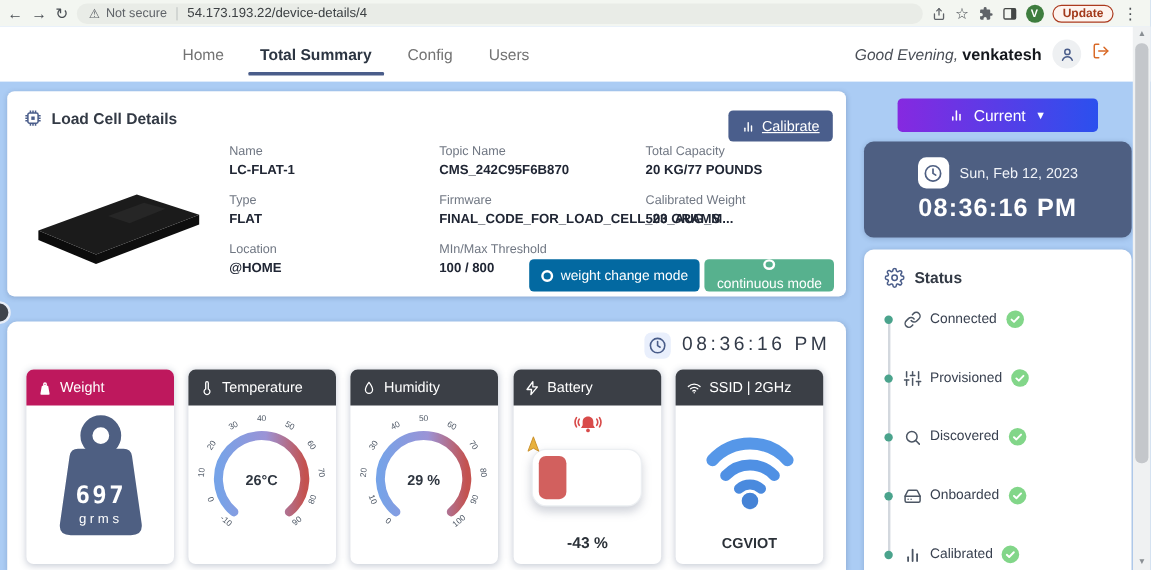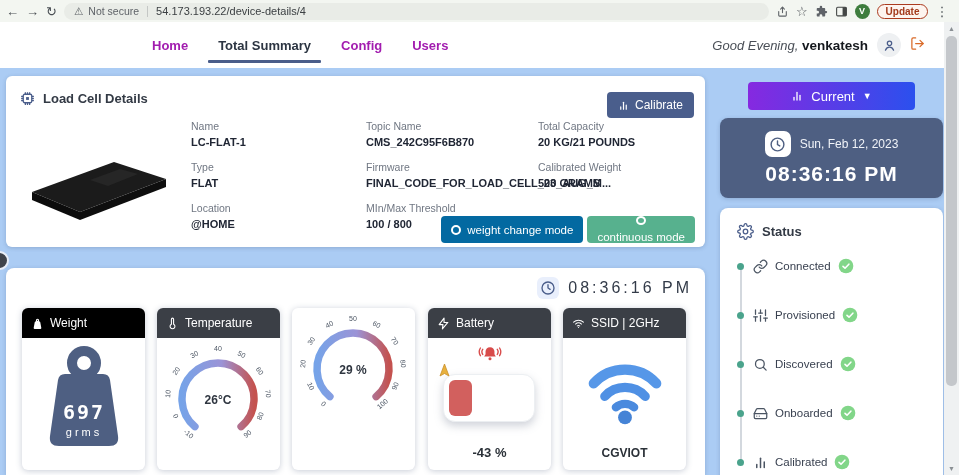--- a/index.html
+++ b/index.html
@@ -16,40 +16,40 @@
   #urlbar .sep { width:1px; height:11px; background:#c4c7c5; margin:0 3px; }
   #urlbar .url { color:#3c4043; font-size:11px; }
   #chrome-avatar { width:15px; height:15px; border-radius:50%; background:#3e7d3e; color:#fff;
                    font-size:9px; font-weight:bold; display:flex; align-items:center; justify-content:center; }
   #update-pill { border:1.5px solid #ab3a1e; color:#a33a1c; background:#fdf4ef; border-radius:9px;
                  font-size:10px; font-weight:bold; padding:1px 8px; }
 
   
   #pagehead { position:absolute; left:0; top:22px; width:959px; height:46px; background:#fff; }
   #mainnav { position:absolute; left:150px; top:0; height:46px; display:flex; gap:26px; align-items:center; }
-  .nav-item { font-size:13px; color:#a21caf; position:relative; padding:4px 2px; cursor:pointer;font-weight:bold; }
+  .nav-item { font-size:13px; color:#737373; position:relative; padding:4px 2px; cursor:pointer; }
   .nav-item.active { color:#2c3542; font-weight:bold; }
   .nav-item.active::after { content:""; position:absolute; left:-8px; right:-8px; bottom:-6px;
                             height:3px; background:#4a5d8a; border-radius:1px; }
   #greeting { position:absolute; right:34px; top:0; height:46px; display:flex; gap:9px; align-items:center; }
   #greet-text { font-size:13px; font-style:italic; color:#4a4f57; }
   #greet-user { font-size:13.5px; font-weight:bold; color:#15181d; font-style:normal; }
   #person-badge { width:24px; height:24px; border-radius:50%; background:#eef0f2; display:flex;
                   align-items:center; justify-content:center; }
   #person-badge svg, #logout svg { width:15px; height:15px; }
 
   
   .panel { position:absolute; background:#fff; box-shadow:0 1px 4px rgba(40,60,100,.22); }
   #loadcell { left:6px; top:76px; width:699px; height:171px; border-radius:6px; }
   #lc-title { position:absolute; left:13px; top:14px; display:flex; gap:7px; align-items:center;
               font-size:13px; font-weight:bold; color:#333a45; }
   #lc-title svg { width:17px; height:17px; }
   #calibrate-btn { position:absolute; right:11px; top:16px; height:26px; background:#4a5e8c; color:#fff;
                    border:none; border-radius:4px; font-size:12px; display:flex; gap:6px; align-items:center;
-                   padding:0 11px; font-family:inherit; cursor:pointer; }
+                   padding:0 11px; font-family:inherit; cursor:pointer;text-decoration:underline; }
   #calibrate-btn svg { width:11px; height:11px; }
   #device-img { position:absolute; left:14px; top:40px; }
   .fcol { position:absolute; top:44px; }
   .field { margin-bottom:13px; }
   .flabel { font-size:10.5px; color:#707783; margin-bottom:4px; }
   .fvalue { font-size:11px; font-weight:bold; color:#202634; }
   #modebtns { position:absolute; right:10px; bottom:4px; display:flex; gap:4px; }
   .modebtn { height:27px; border:none; border-radius:4px; color:#fff; font-size:11.5px; font-family:inherit;
              display:flex; gap:6px; align-items:center; padding:0 10px; cursor:pointer; }
   .modebtn .oicn { width:10px; height:10px; border:2px solid #fff; border-radius:50%; display:inline-block; }
@@ -62,21 +62,21 @@
   #clockrow .cicon svg { width:16px; height:16px; }
   #clockrow .ctime { font-size:16px; letter-spacing:3px; color:#333b49; font-weight:500; }
 
   
   .mcard { position:absolute; top:40px; width:123px; height:162px; background:#fff; border-radius:6px;
            box-shadow:0 1px 6px rgba(70,85,120,.3); }
   .mhead { height:30px; border-radius:6px 6px 0 0; display:flex; align-items:center; gap:6px;
            padding:0 9px; color:#fff; font-size:12px; cursor:pointer; }
   .mhead svg { width:13px; height:13px; flex:0 0 auto; }
   .mhead.dark { background:#3b3f46; }
-  .mhead.purple { background:#000000; }
+  .mhead.purple { background:#be185d; }
   .mbody { position:relative; height:132px; }
   .gaugebox { position:absolute; left:2px; top:4px; }
   .gtick { font-size:7px; fill:#4b5563; text-anchor:middle; }
   .gval  { font-size:12px; fill:#2f3640; text-anchor:middle; font-weight:bold; }
   #bat-bell { position:absolute; left:50%; top:5px; transform:translateX(-50%); width:24px; height:22px; }
   #bat-shell { position:absolute; left:15px; top:36px; width:92px; height:48px; background:#fff;
                border:1px solid #eceff2; border-radius:12px; box-shadow:0 4px 8px rgba(120,130,150,.35); }
   #bat-fill { position:absolute; left:5px; top:5px; width:23px; height:36px; background:#d2605e; border-radius:6px; }
   #bat-warn { position:absolute; left:-7px; top:-12px; width:15px; height:17px; }
   .mvalue { position:absolute; left:0; right:0; bottom:10px; text-align:center; font-size:13px;
@@ -230,21 +230,21 @@
           <div class="fvalue">FINAL_CODE_FOR_LOAD_CELL_23_AUG_M...</div>
         </div>
       <div class="field">
           <div class="flabel">MIn/Max Threshold</div>
           <div class="fvalue">100 / 800</div>
         </div>
     </div>
     <div class="fcol" style="left:532px;">
       <div class="field">
           <div class="flabel">Total Capacity</div>
-          <div class="fvalue">20 KG/21 POUNDS</div>
+          <div class="fvalue">20 KG/77 POUNDS</div>
         </div>
       <div class="field">
           <div class="flabel">Calibrated Weight</div>
           <div class="fvalue">500 GRAMS</div>
         </div>
     </div>
     <div id="modebtns">
       <button class="modebtn" id="wcm">
         <span class="oicn"></span>
         <span>weight change mode</span>
@@ -311,20 +311,26 @@
               <text class="gtick" x="98.8" y="30.2" transform="rotate(56.0 98.8 30.2)">60</text>
               <text class="gtick" x="106.7" y="52.0" transform="rotate(84.0 106.7 52.0)">70</text>
               <text class="gtick" x="103.5" y="75.0" transform="rotate(-68.0 103.5 75.0)">80</text>
               <text class="gtick" x="89.9" y="93.8" transform="rotate(-40.0 89.9 93.8)">90</text>
               <text class="gval" x="59" y="62">26°C</text>
             </svg></div>
       </div>
     </div>
 
     <div class="mcard" style="left:286px;">
+      <div class="mhead dark">
+        <svg viewBox="0 0 24 24" fill="none" stroke="#fff" stroke-width="2" stroke-linejoin="round">
+            <path d="M12 3C12 3 6.5 9.8 6.5 14.5a5.5 5.5 0 0 0 11 0C17.5 9.8 12 3 12 3z"></path>
+          </svg>
+        <span>Humidity</span>
+      </div>
       <div class="mbody">
         <div class="gaugebox"><svg width="118" height="112" viewBox="0 0 118 112">
               <defs>
                 <linearGradient id="ggrad1" x1="0" y1="0" x2="1" y2="0">
                   <stop offset="0" stop-color="#76a3e8"></stop>
                   <stop offset="0.55" stop-color="#9b93d6"></stop>
                   <stop offset="1" stop-color="#c4524f"></stop>
                 </linearGradient>
               </defs>
               <path d="M 35.9 84.6 A 36 36 0 1 1 82.1 84.6" fill="none" stroke="url(#ggrad1)" stroke-width="7.5" stroke-linecap="round"></path>

